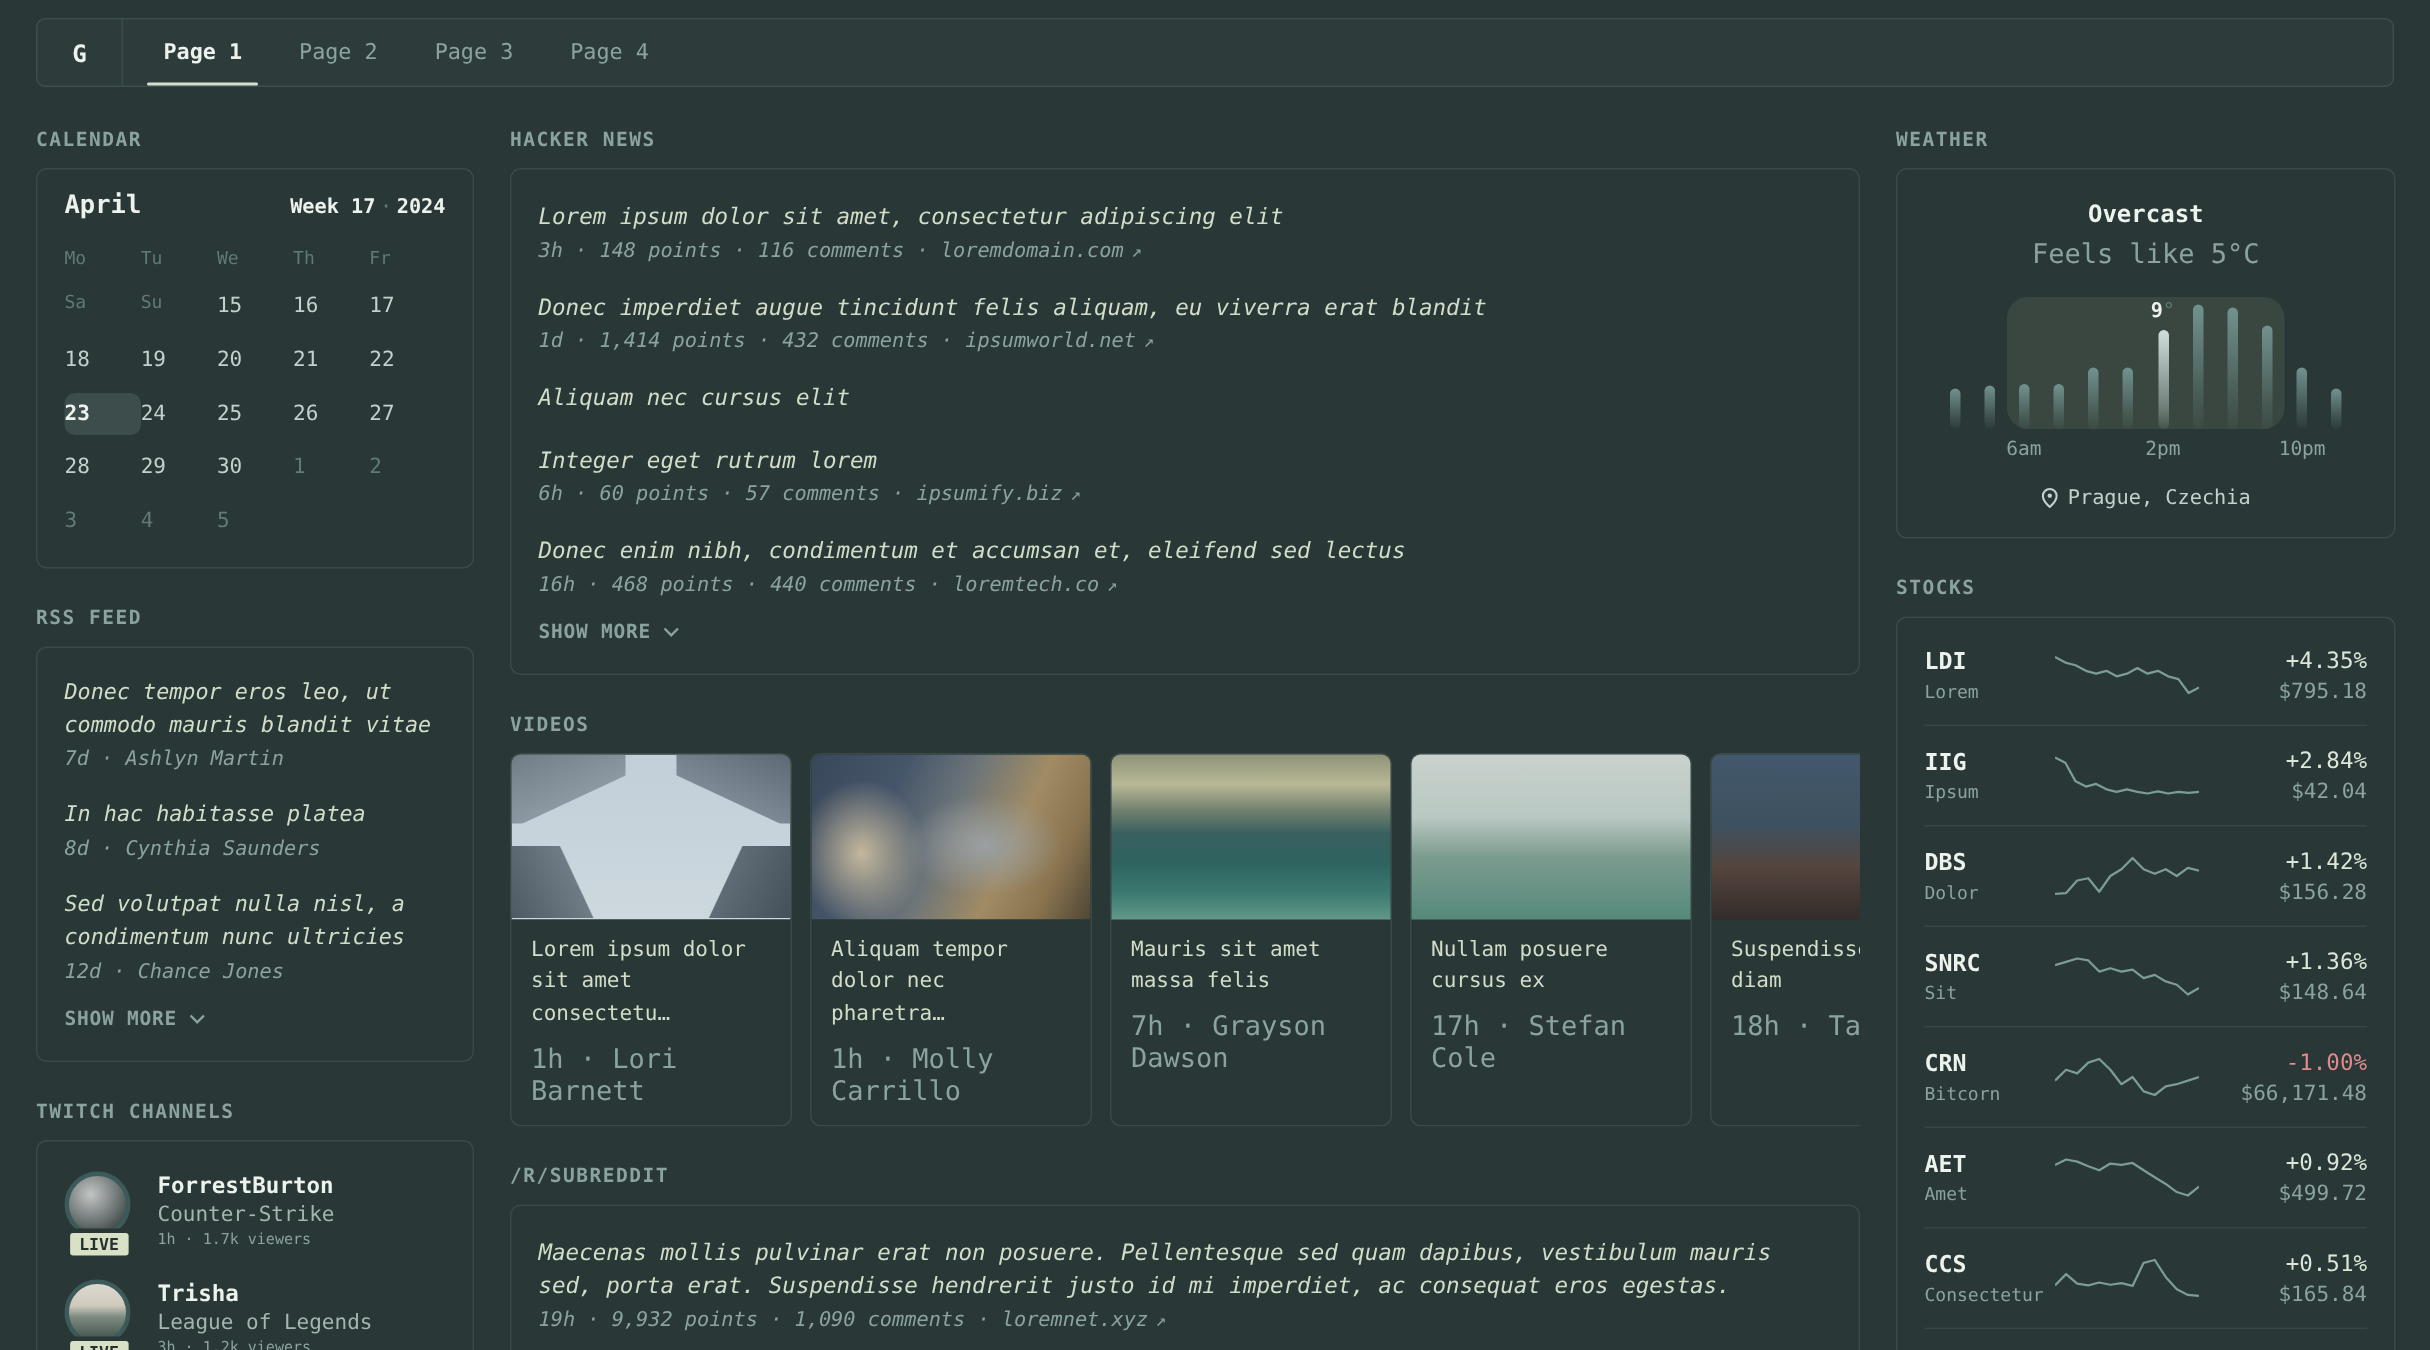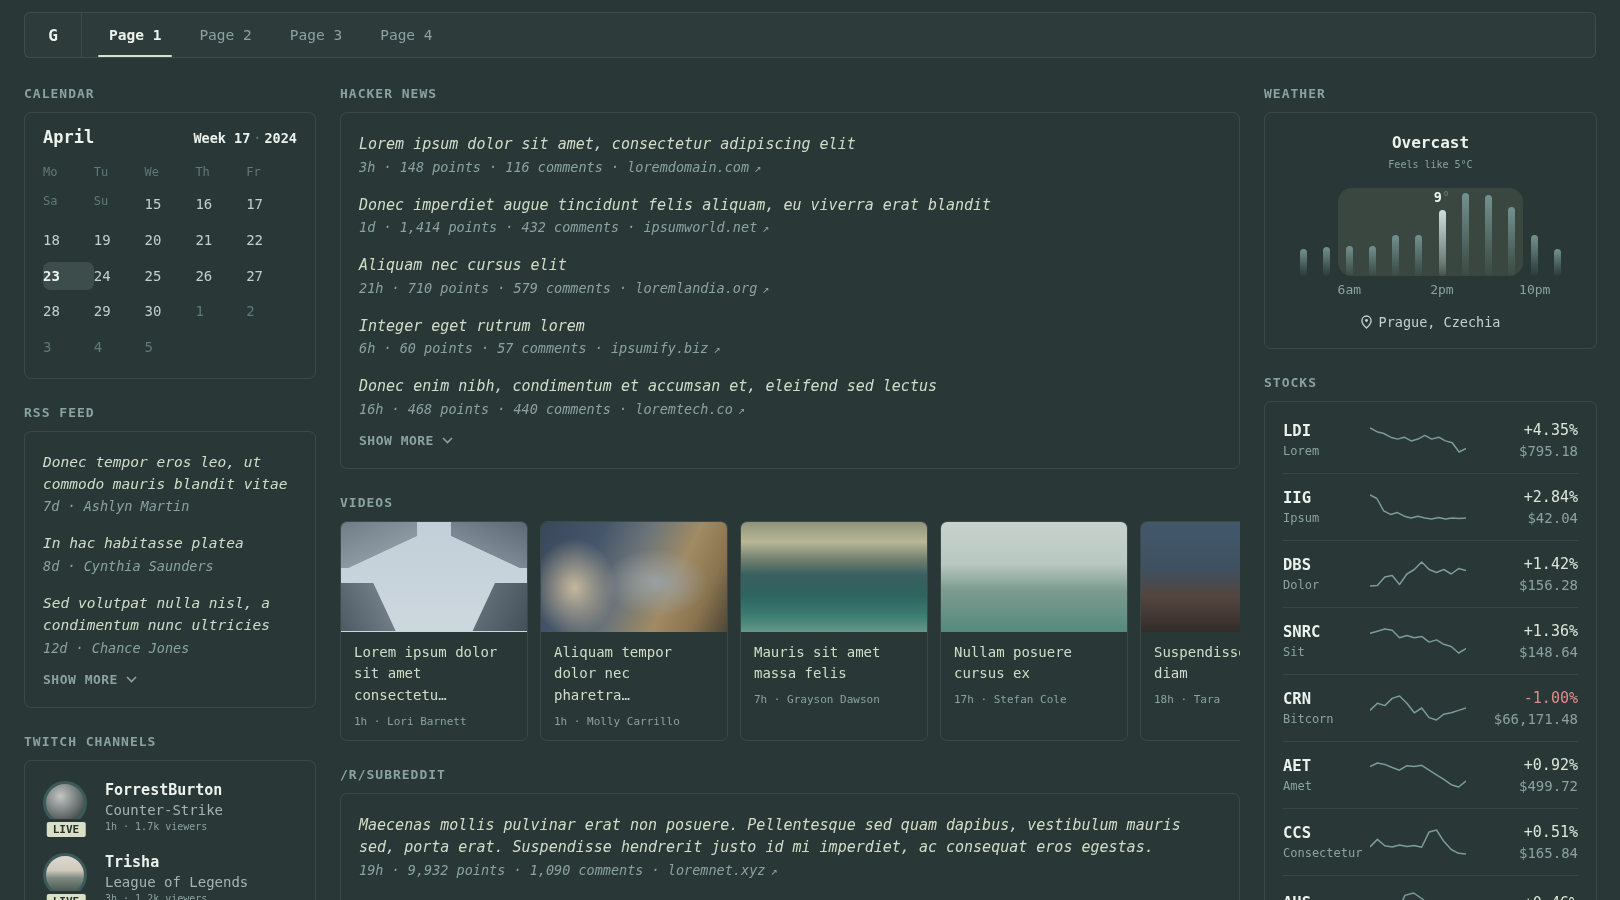--- a/index.html
+++ b/index.html
@@ -99,25 +99,25 @@
   .t-2{background:
       radial-gradient(ellipse 60px 70px at 18% 60%,#c4b89d 0%,rgba(196,184,157,0) 70%),
       radial-gradient(ellipse 70px 45px at 62% 55%,#9aa0a2 0%,rgba(154,160,162,0) 75%),
       linear-gradient(115deg,#39475a 0%,#46566a 28%,#6d7579 48%,#a08b64 68%,#8a744f 84%,#4e4636 100%);}
   .t-3{background:linear-gradient(180deg,#8e9378 0%,#b8b896 18%,#71806e 34%,#39605f 48%,#2e6360 66%,#3b7a70 84%,#63988a 100%);}
   .t-4{background:linear-gradient(180deg,#c9d1cd 0%,#b9c8c2 38%,#8bad9fd9 62%,#558a7b 100%);}
   .t-5{background:linear-gradient(180deg,#42586b 0%,#3e5160 42%,#54453e 68%,#332c29 100%);}
   .vid-body{padding:10px 13px 12px 13px;}
   .vid-title{font-size:14px;line-height:1.55;color:var(--text-title);}
   .vid-title.w-narrow{width:100px;}
-  .vid-meta{font-size:11px;color:var(--muted);margin-top:8px;}
+  .vid-meta{font-size:18px;color:var(--muted);margin-top:8px;}
   
   .weather{padding:20px 18px 18px 18px;text-align:center;}
   .wx-cond{font-size:16px;font-weight:bold;color:var(--text-bold);}
-  .wx-feels{font-size:10px;color:var(--muted);margin-top:7px;}
+  .wx-feels{font-size:18px;color:var(--muted);margin-top:7px;}
   .wx-chart{position:relative;width:278px;height:88px;margin:18px auto 0 auto;}
   .wx-zone{position:absolute;top:0;bottom:0;left:16.66%;width:66.68%;
     background:rgba(208,216,156,0.10);border-radius:14px;}
   .wx-bars{position:absolute;inset:0;display:flex;align-items:flex-end;}
   .bar-slot{flex:1;display:flex;justify-content:center;align-items:flex-end;height:100%;}
   .bar{width:7px;border-radius:4px;
     background:linear-gradient(to bottom,#72928f 0%,rgba(114,146,143,0.25) 75%,rgba(114,146,143,0.05) 100%);}
   .bar-hl{background:linear-gradient(to bottom,#cfdfdc 0%,rgba(207,223,220,0.35) 80%,rgba(207,223,220,0.08) 100%);}
   .wx-temp{position:absolute;top:1px;left:54.1%;transform:translateX(-50%);
     font-size:13.5px;font-weight:bold;color:var(--text-bold);}
@@ -270,21 +270,20 @@
         <article class="feed-item">
           <div class="item-title">Lorem ipsum dolor sit amet, consectetur adipiscing elit</div>
           <div class="item-meta"><span>3h · 148 points · 116 comments · loremdomain.com</span><span class="ext">↗</span></div>
         </article>
         <article class="feed-item">
           <div class="item-title">Donec imperdiet augue tincidunt felis aliquam, eu viverra erat blandit</div>
           <div class="item-meta"><span>1d · 1,414 points · 432 comments · ipsumworld.net</span><span class="ext">↗</span></div>
         </article>
         <article class="feed-item">
           <div class="item-title">Aliquam nec cursus elit</div>
-          <div class="item-meta"><span>21h · 710 points · 579 comments · loremlandia.org</span><span class="ext">↗</span></div>
         </article>
         <article class="feed-item">
           <div class="item-title">Integer eget rutrum lorem</div>
           <div class="item-meta"><span>6h · 60 points · 57 comments · ipsumify.biz</span><span class="ext">↗</span></div>
         </article>
         <article class="feed-item">
           <div class="item-title">Donec enim nibh, condimentum et accumsan et, eleifend sed lectus</div>
           <div class="item-meta"><span>16h · 468 points · 440 comments · loremtech.co</span><span class="ext">↗</span></div>
         </article>
         <div class="show-more">

